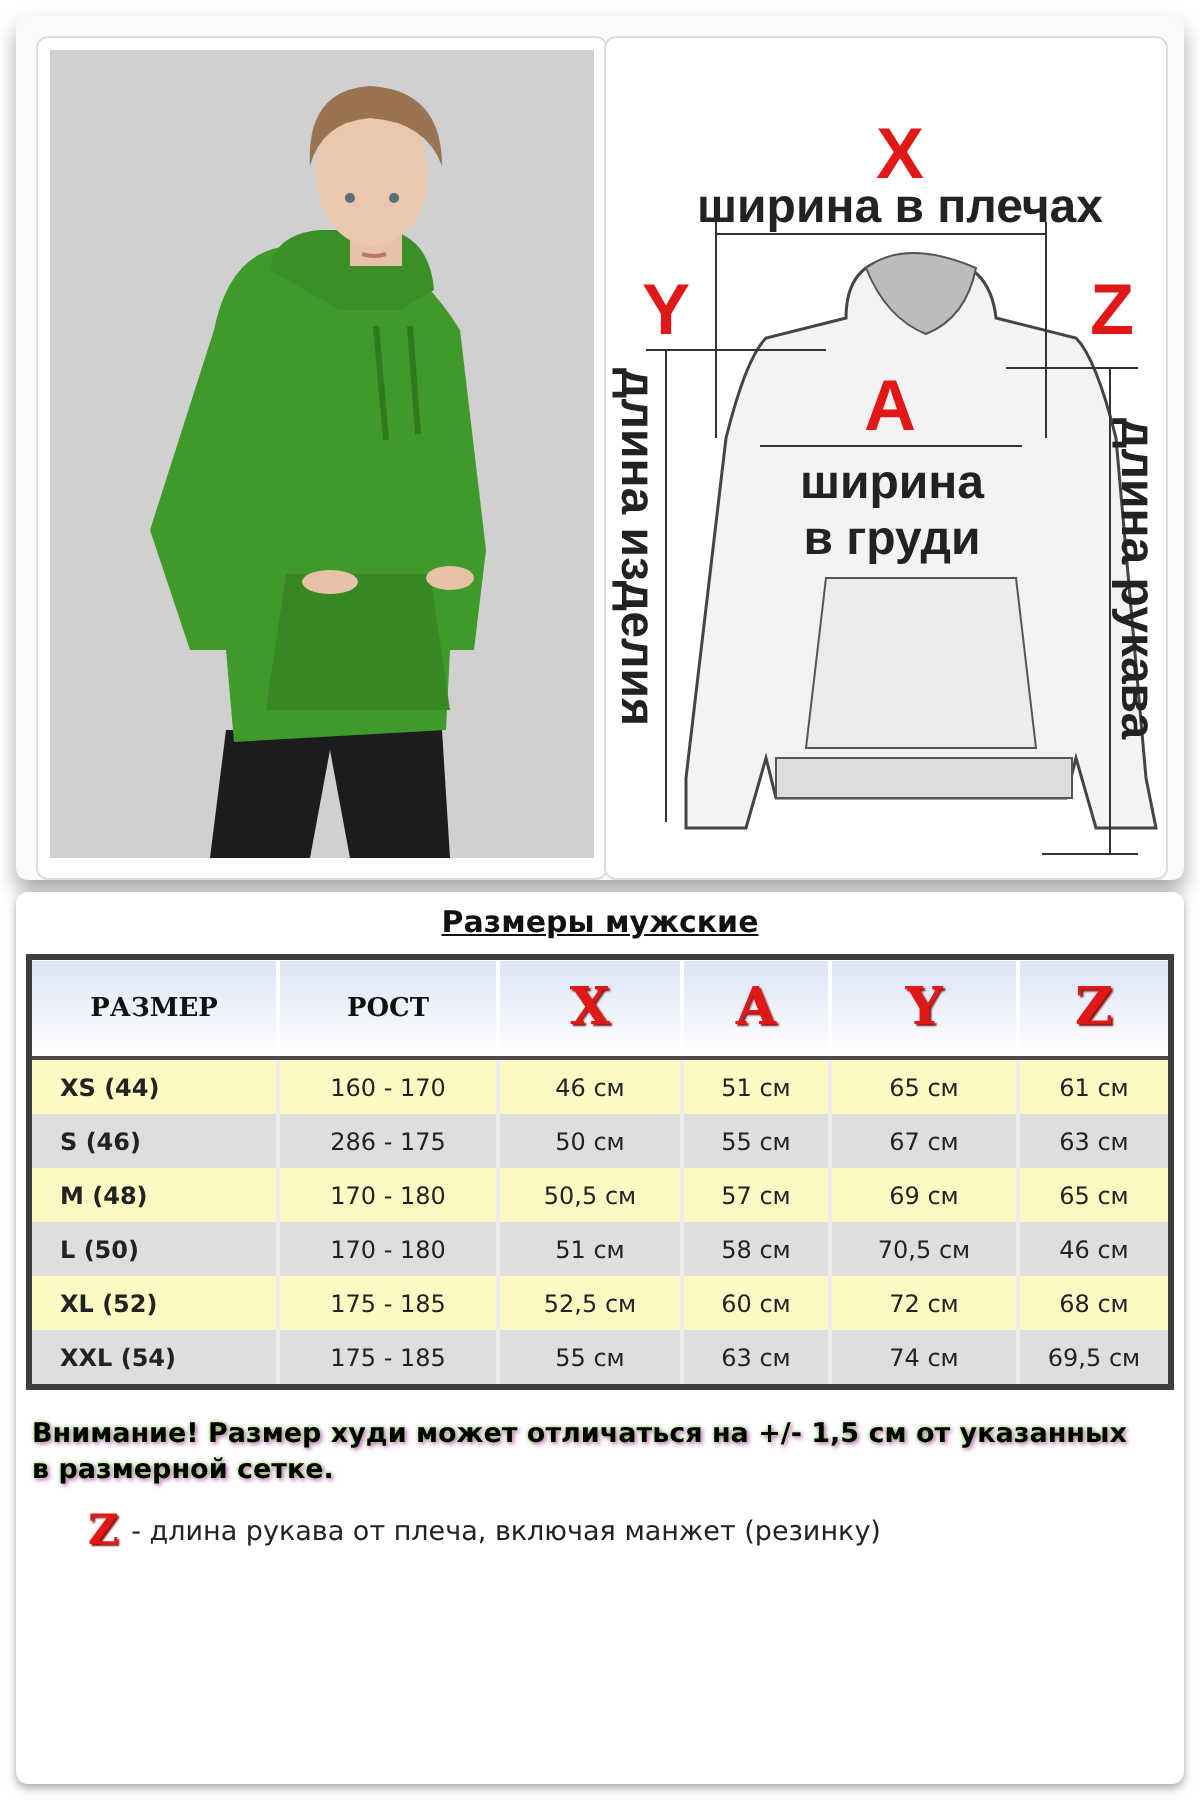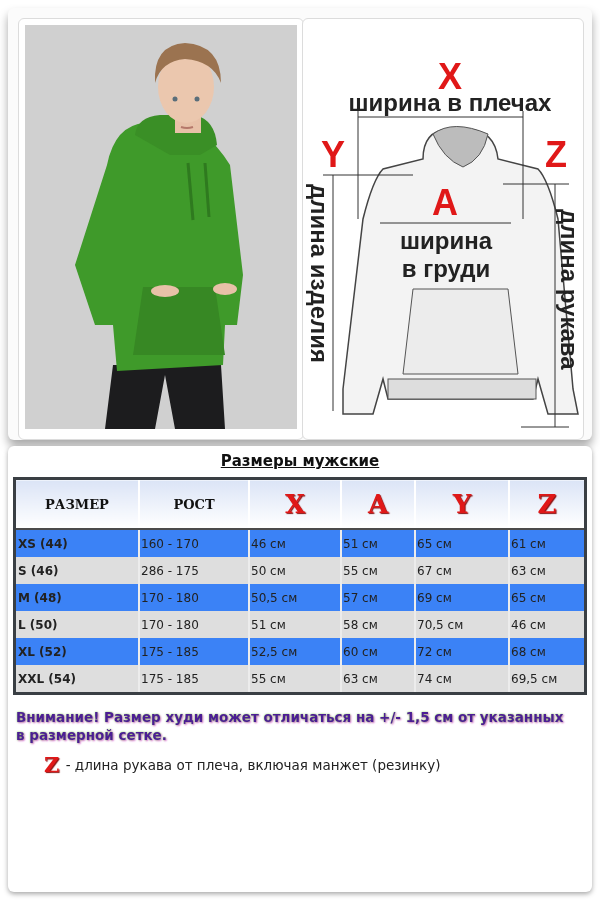--- a/index.html
+++ b/index.html
@@ -5,27 +5,27 @@
   html, body { margin:0; padding:0; }
   body { width:600px; height:900px; background:#ffffff; position:relative; overflow:hidden; font-family:"DejaVu Sans", sans-serif; }
   .top-frame { position:absolute; left:8px; top:8px; width:584px; height:432px; background:#fbfbfb; border-radius:6px; box-shadow:0 6px 10px rgba(0,0,0,0.35); }
   .card { position:absolute; top:10px; height:420px; background:#fff; border:1px solid #dcdcdc; border-radius:6px; }
   .card-left { left:10px; width:284px; }
   .card-right { left:294px; width:280px; }
   .photo { position:absolute; left:6px; top:6px; width:272px; height:404px; background:#d0d0d0; overflow:hidden; }
   .diagram { position:absolute; left:0; top:0; width:280px; height:420px; }
   .bottom-panel { position:absolute; left:8px; top:446px; width:584px; height:446px; background:#fff; border-radius:6px; box-shadow:0 2px 5px rgba(0,0,0,0.35); }
   .title { position:absolute; left:0; right:0; top:6px; text-align:center; font-weight:bold; font-size:15px; color:#111;text-decoration:underline; }
-  table { position:absolute; left:5px; top:31px; width:574px; border-collapse:collapse; border:3px solid #3a3f44; background:#3b82f6; }
+  table { position:absolute; left:5px; top:31px; width:574px; border-collapse:collapse; border:3px solid #3a3f44; background:#fef9c3; }
   th { height:46px; background:linear-gradient(#dbe4f6,#ffffff); border-right:2px solid #fff; border-bottom:2px solid #4a4a4a; font-family:"DejaVu Serif", serif; font-weight:bold; font-size:13px; color:#111; }
   th.big { font-size:26px; color:#e01818; text-shadow:1px 1px 1px #8a1010; }
-  td { height:25px; font-size:12px; color:#222; text-align:left; border-right:2px solid #ececec; }
+  td { height:25px; font-size:12px; color:#222; text-align:center; border-right:2px solid #ececec; }
   tr:nth-child(even) td { background:#dedede; }
-  td.size { text-align:left; padding-left:2px; font-weight:bold; }
-  .warning { position:absolute; left:8px; top:262px; width:560px; font-weight:bold; font-size:13.5px; line-height:18px; color:#4c1d95; text-shadow:0 0 2px #7de24a, 1px 1px 2px #e05be0; }
+  td.size { text-align:left; padding-left:14px; font-weight:bold; }
+  .warning { position:absolute; left:8px; top:262px; width:560px; font-weight:bold; font-size:13.5px; line-height:18px; color:#000000; text-shadow:0 0 2px #7de24a, 1px 1px 2px #e05be0; }
   .legend { position:absolute; left:36px; top:306px; width:540px; font-size:13.5px; color:#222; line-height:26px; }
   .legend .row { display:block; }
   .legend .letter { font-family:"DejaVu Serif", serif; font-weight:bold; font-size:21px; color:#e01818; text-shadow:1px 1px 1px #8a1010; vertical-align:-2px; margin-right:2px; }
 </style>
 </head>
 <body>
 
 <div class="top-frame">
   <div class="card card-left">
     <div class="photo">

